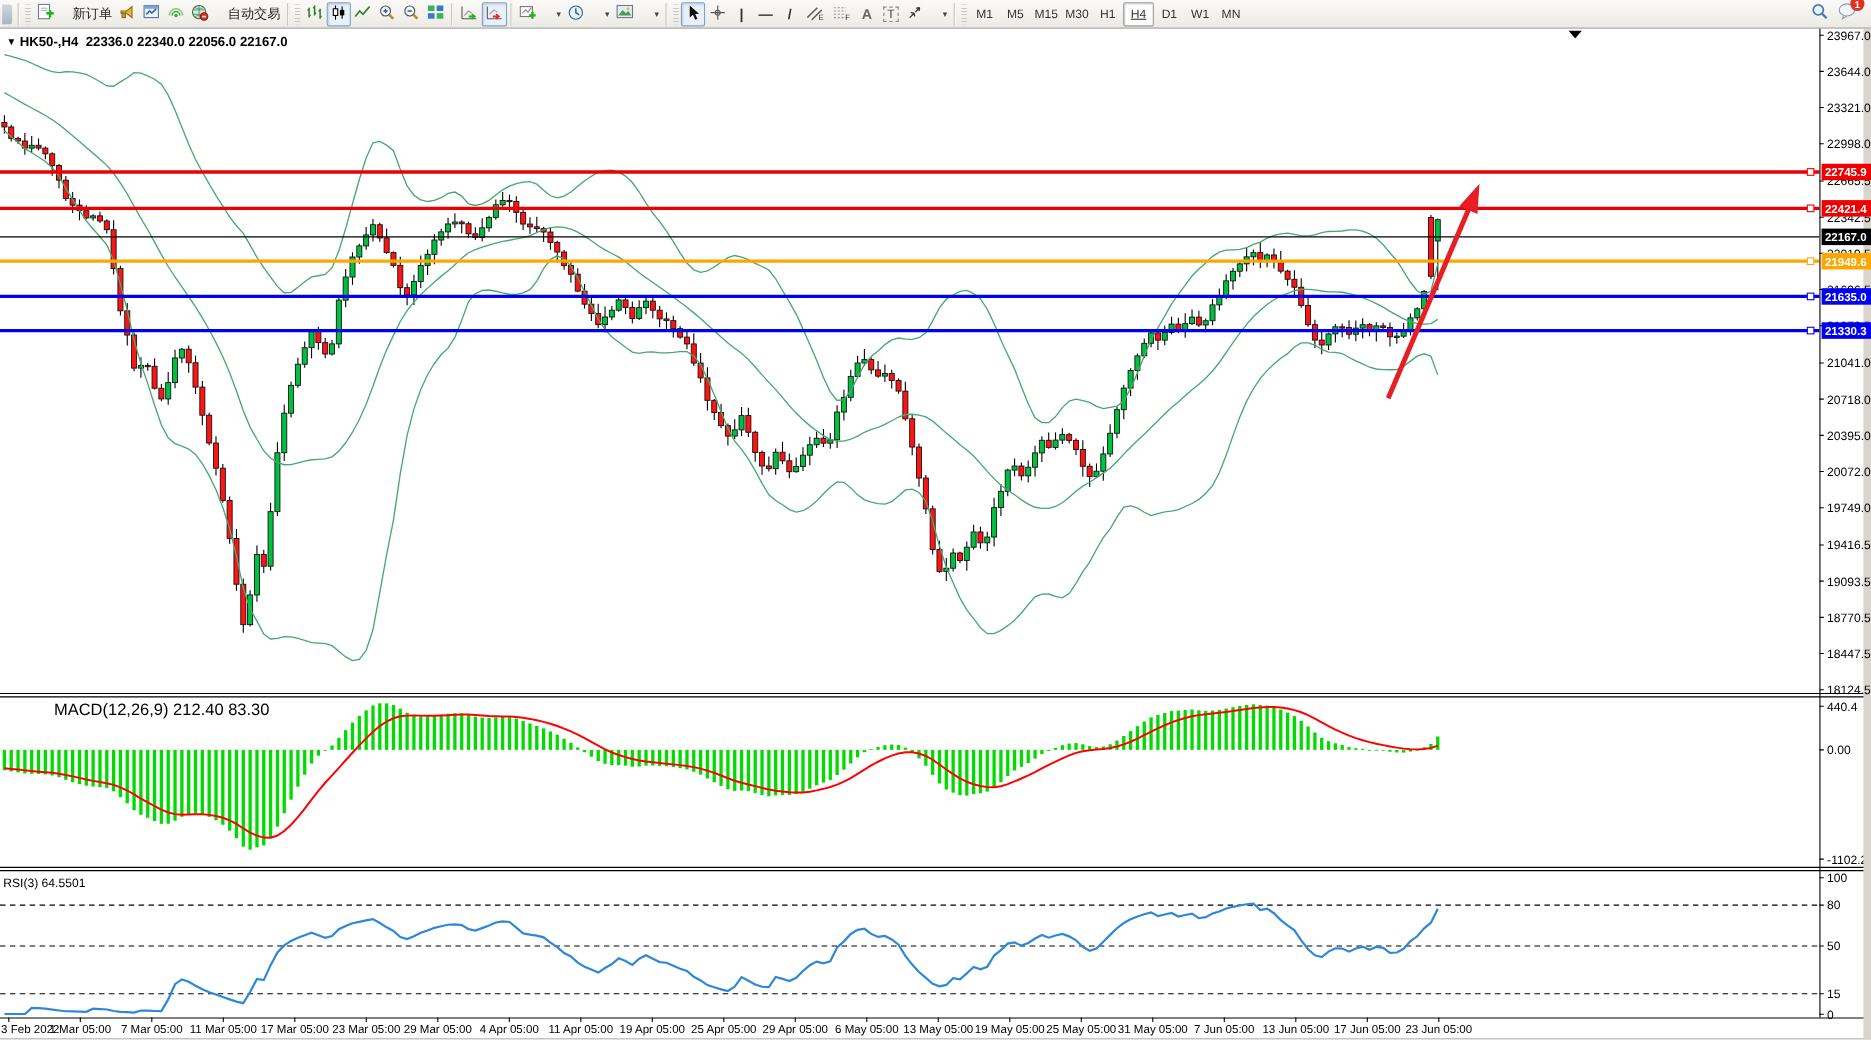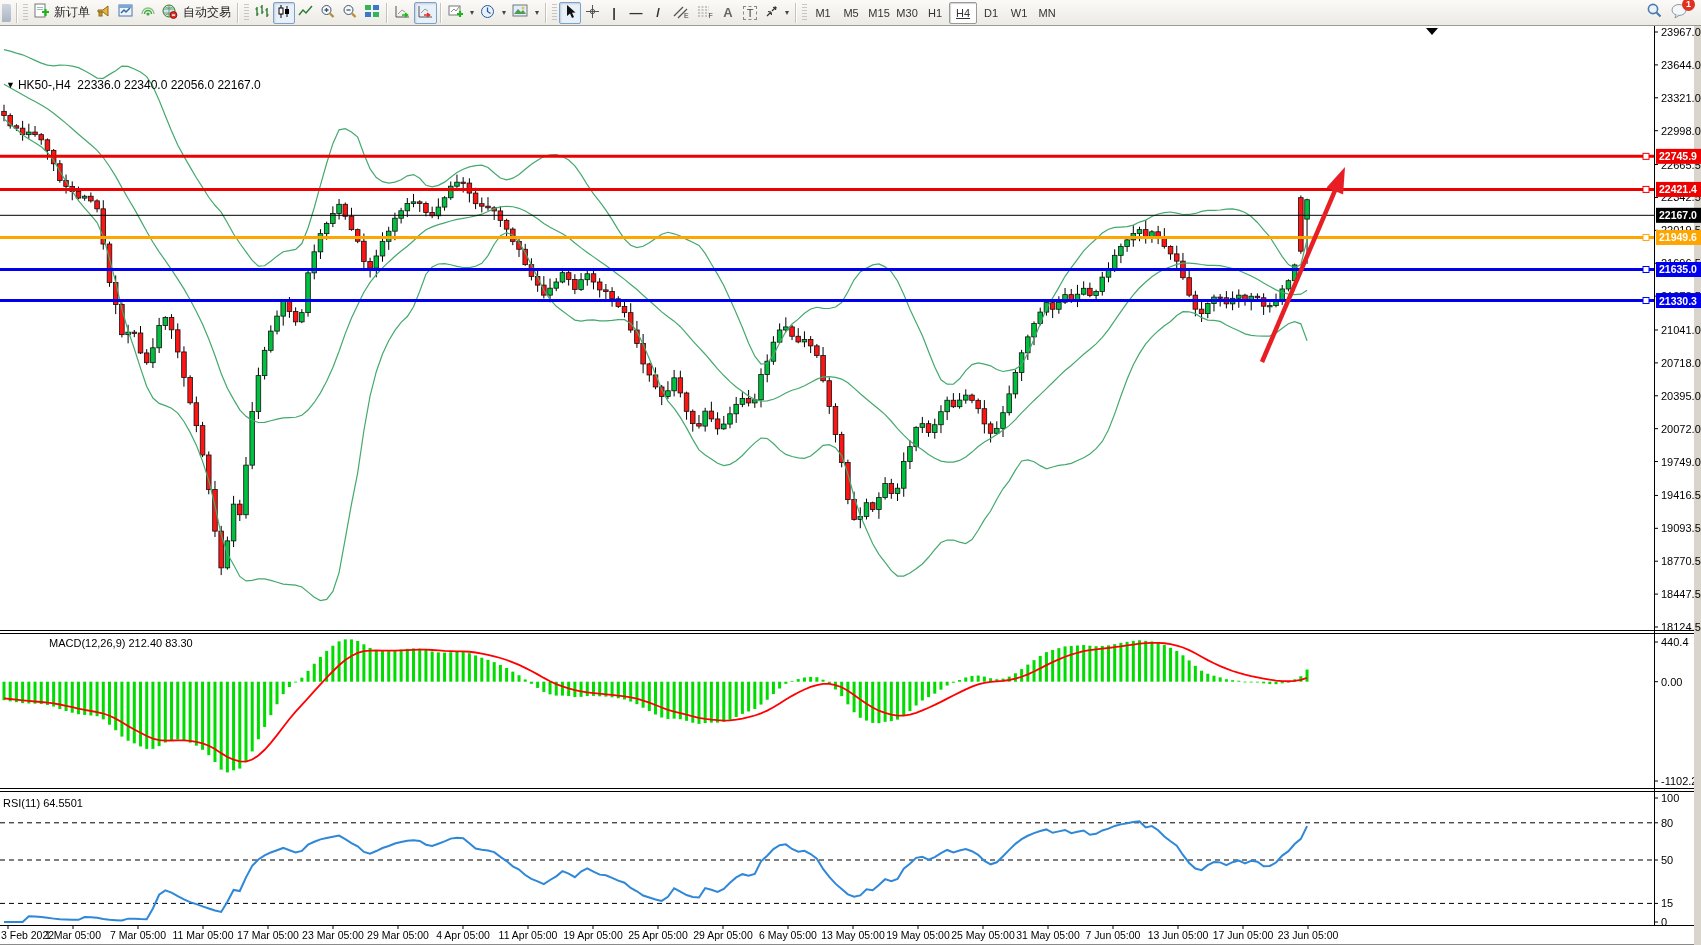--- a/index.html
+++ b/index.html
@@ -4,36 +4,36 @@
 <style>
   html,body{margin:0;padding:0;width:1701px;height:945px;overflow:hidden;background:#fff;
     font-family:"Liberation Sans",sans-serif;-webkit-font-smoothing:antialiased;}
   
   #toolbar{position:absolute;left:0;top:0;width:1701px;height:26px;box-sizing:border-box;
     background:linear-gradient(#fbfaf8,#ecean eb 90%);background:linear-gradient(#fbfaf8,#eceae4);
     border-bottom:1px solid #9c9a95;display:flex;align-items:center;padding:0 2px;}
   .grip{width:5px;height:18px;margin:0 2px;background:repeating-linear-gradient(#bbb 0 1px,transparent 1px 3px);opacity:.8;}
   .tsep{width:1px;height:20px;background:#c6c3bc;border-right:1px solid #fff;margin:0 3px;}
   .tbtn{height:22px;min-width:22px;display:flex;align-items:center;justify-content:center;
-    border:1px solid transparent;border-radius:2px;padding:0 2px;box-sizing:border-box;color:#222;font-size:12px;gap:5px;}
+    border:1px solid transparent;border-radius:2px;padding:0 2px;box-sizing:border-box;color:#222;font-size:12px;gap:17px;}
   .tbtn.pressed{background:#e8f0fa;border-color:#7da2c9;box-shadow:inset 1px 1px 2px rgba(0,0,0,.15);}
   .tbtn .caret{font-size:8px;color:#444;margin-left:1px;}
   .tf{height:20px;min-width:26px;display:flex;align-items:center;justify-content:center;font-size:11px;color:#333;
     border:1px solid transparent;border-radius:2px;text-align:center;}
   .tf.active{background:#fff;border-color:#9a9a9a;box-shadow:inset 1px 1px 1px rgba(0,0,0,.18);text-decoration:underline;}
   .txticon{font-size:13px;color:#333;font-weight:bold;}
   #rightIcons{margin-left:auto;display:flex;align-items:center;gap:8px;margin-right:10px;}
   .badge{position:absolute;right:-6px;top:-5px;background:#e03020;color:#fff;border-radius:50%;
     width:13px;height:13px;font-size:9px;display:flex;align-items:center;justify-content:center;font-weight:bold;}
   #fragIcon{width:9px;height:18px;background:linear-gradient(#cfd6df,#aab4c2);border-radius:0 2px 2px 0;margin-right:2px;}
   
   .ovl{position:absolute;color:#000;white-space:pre;}
-  #symline{left:6px;top:31px;font-size:12px;font-weight:normal;margin-top:47px;}
+  #symline{left:6px;top:31px;font-size:12px;font-weight:bold;}
   #symline .tri{font-size:9px;vertical-align:1px;margin-right:3px;}
-  #macdlab{left:3px;top:637px;font-size:11px;padding-left:46px;}
+  #macdlab{left:3px;top:637px;font-size:15px;padding-left:46px;}
   #rsilab{left:3px;top:797px;font-size:11px;}
   svg text{font-family:"Liberation Sans",sans-serif;}
 </style>
 </head>
 <body>
 
 <div id="toolbar">
   <div id="fragIcon"></div>
   <div class="tsep"></div>
   <div class="grip"></div>
@@ -1035,13 +1035,13 @@
     <text x="1178" y="939" font-size="10.5" fill="#000" text-anchor="middle">13 Jun 05:00</text>
     <line x1="1243" y1="925" x2="1243" y2="929" stroke="#000"></line>
     <text x="1243" y="939" font-size="10.5" fill="#000" text-anchor="middle">17 Jun 05:00</text>
     <line x1="1308" y1="925" x2="1308" y2="929" stroke="#000"></line>
     <text x="1308" y="939" font-size="10.5" fill="#000" text-anchor="middle">23 Jun 05:00</text>
     <polygon points="1426,28 1438,28 1432,35" fill="#000"></polygon>
   </svg>
 
 <div class="ovl" id="symline"><span class="tri">▼</span><span>HK50-,H4  22336.0 22340.0 22056.0 22167.0</span></div>
 <div class="ovl" id="macdlab">MACD(12,26,9) 212.40 83.30</div>
-<div class="ovl" id="rsilab">RSI(11) 64.5501</div>
+<div class="ovl" id="rsilab">RSI(3) 64.5501</div>
 
 </body></html>

